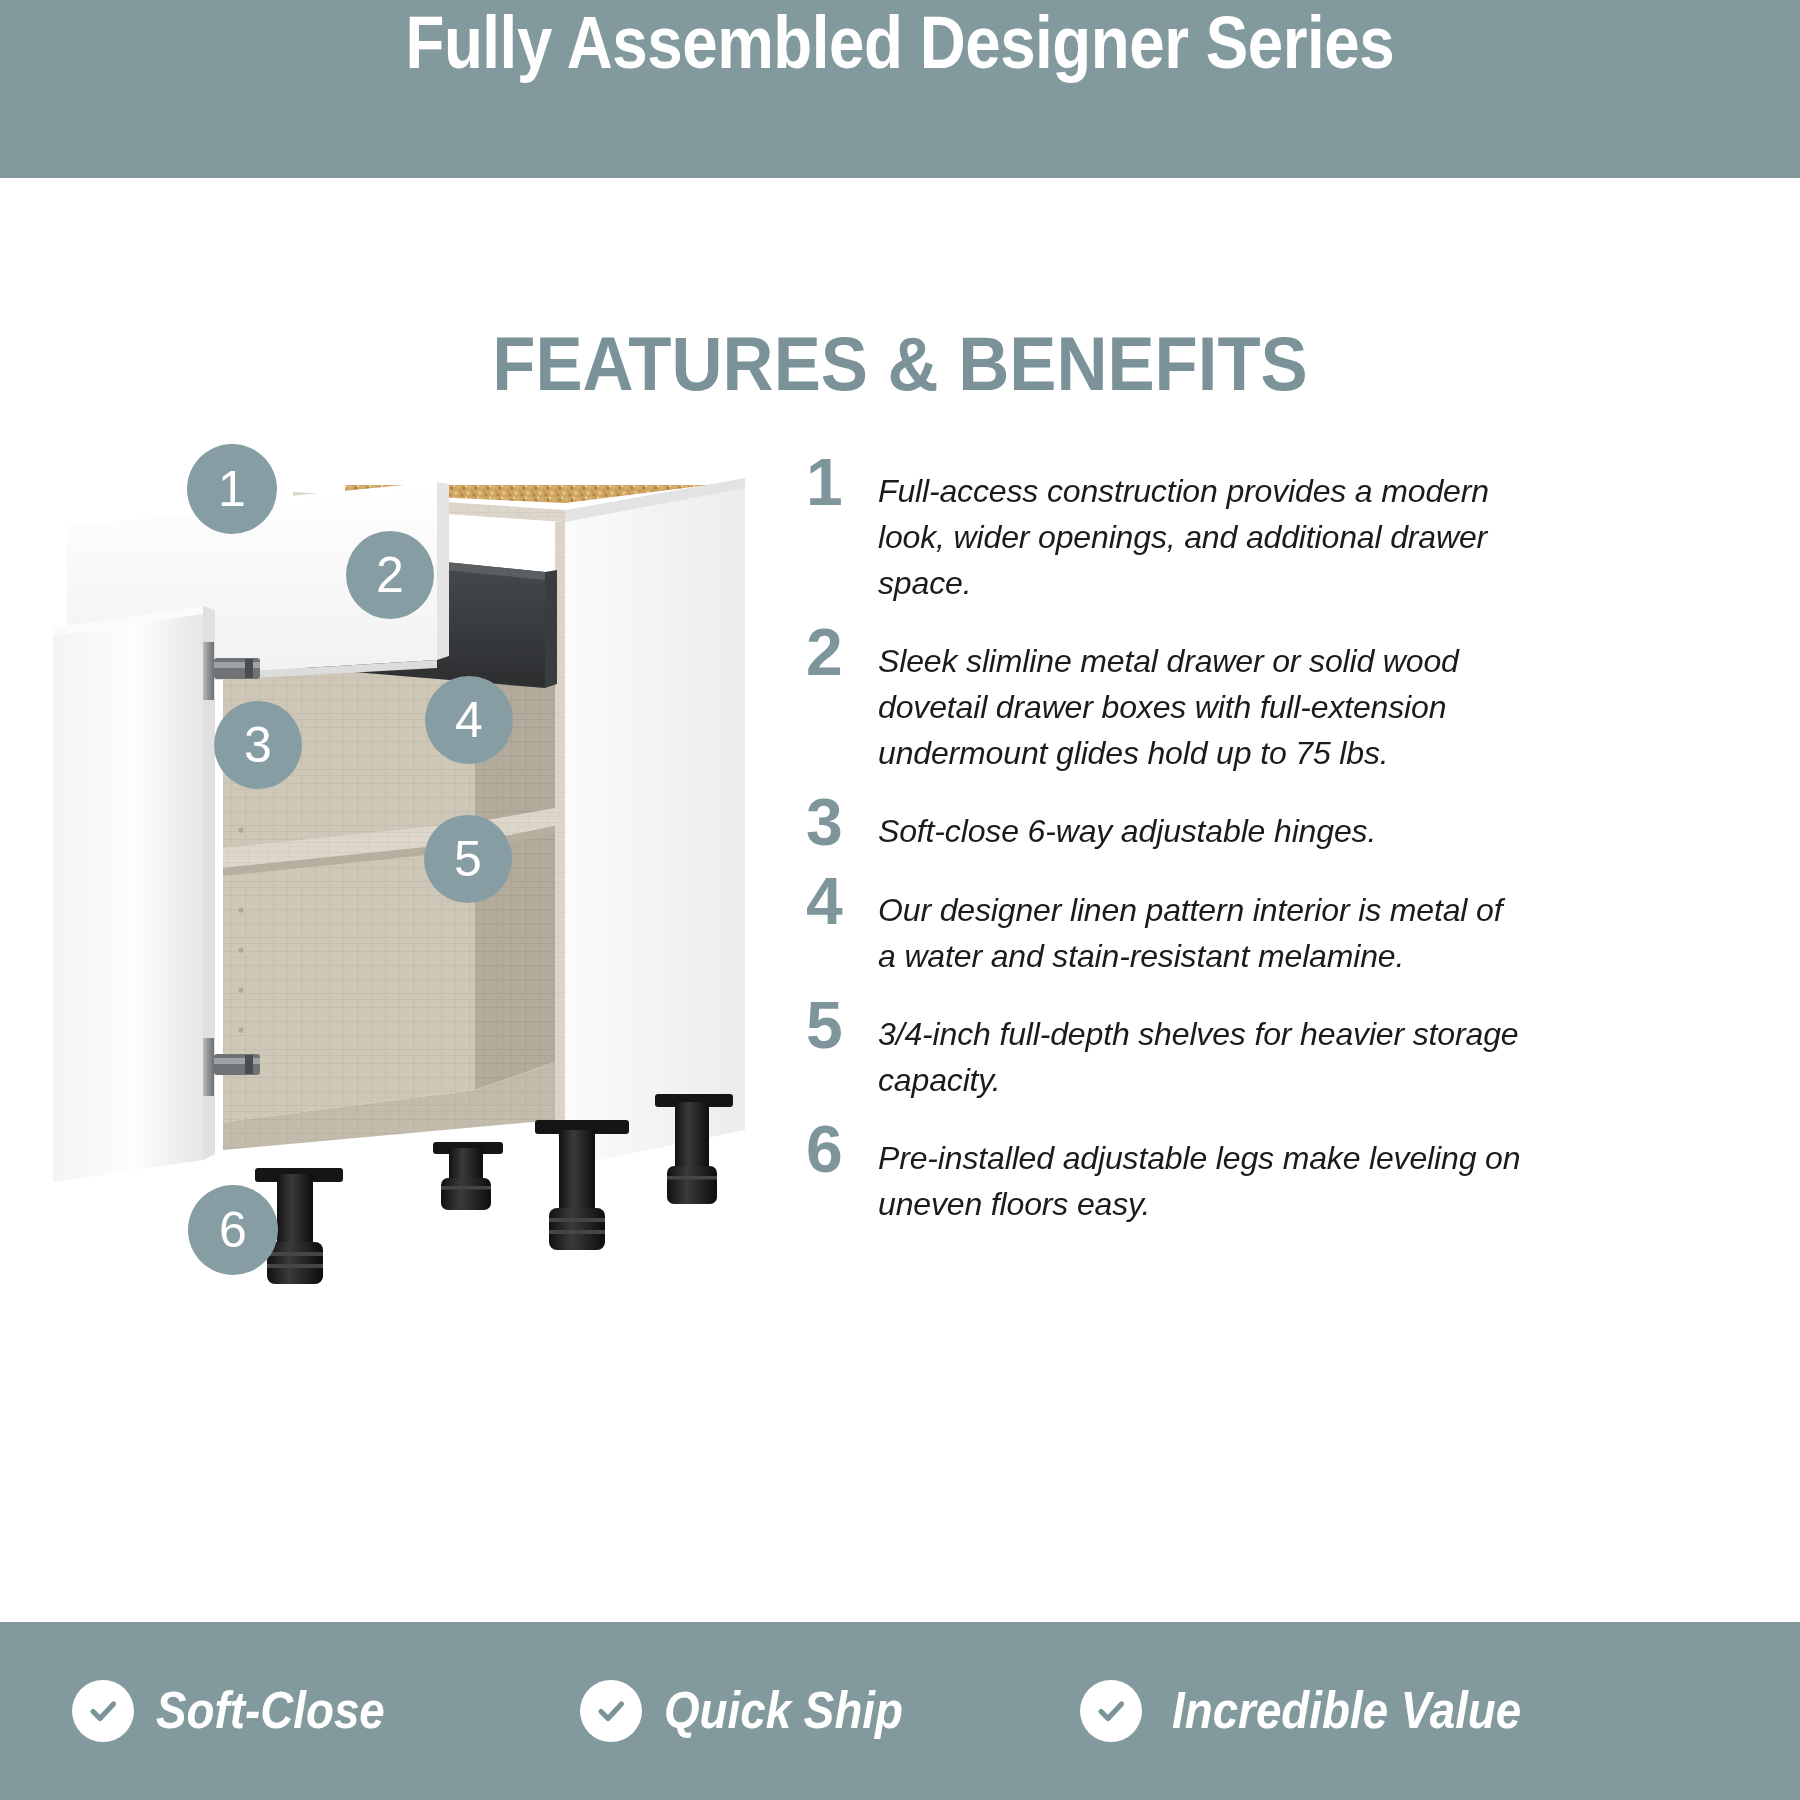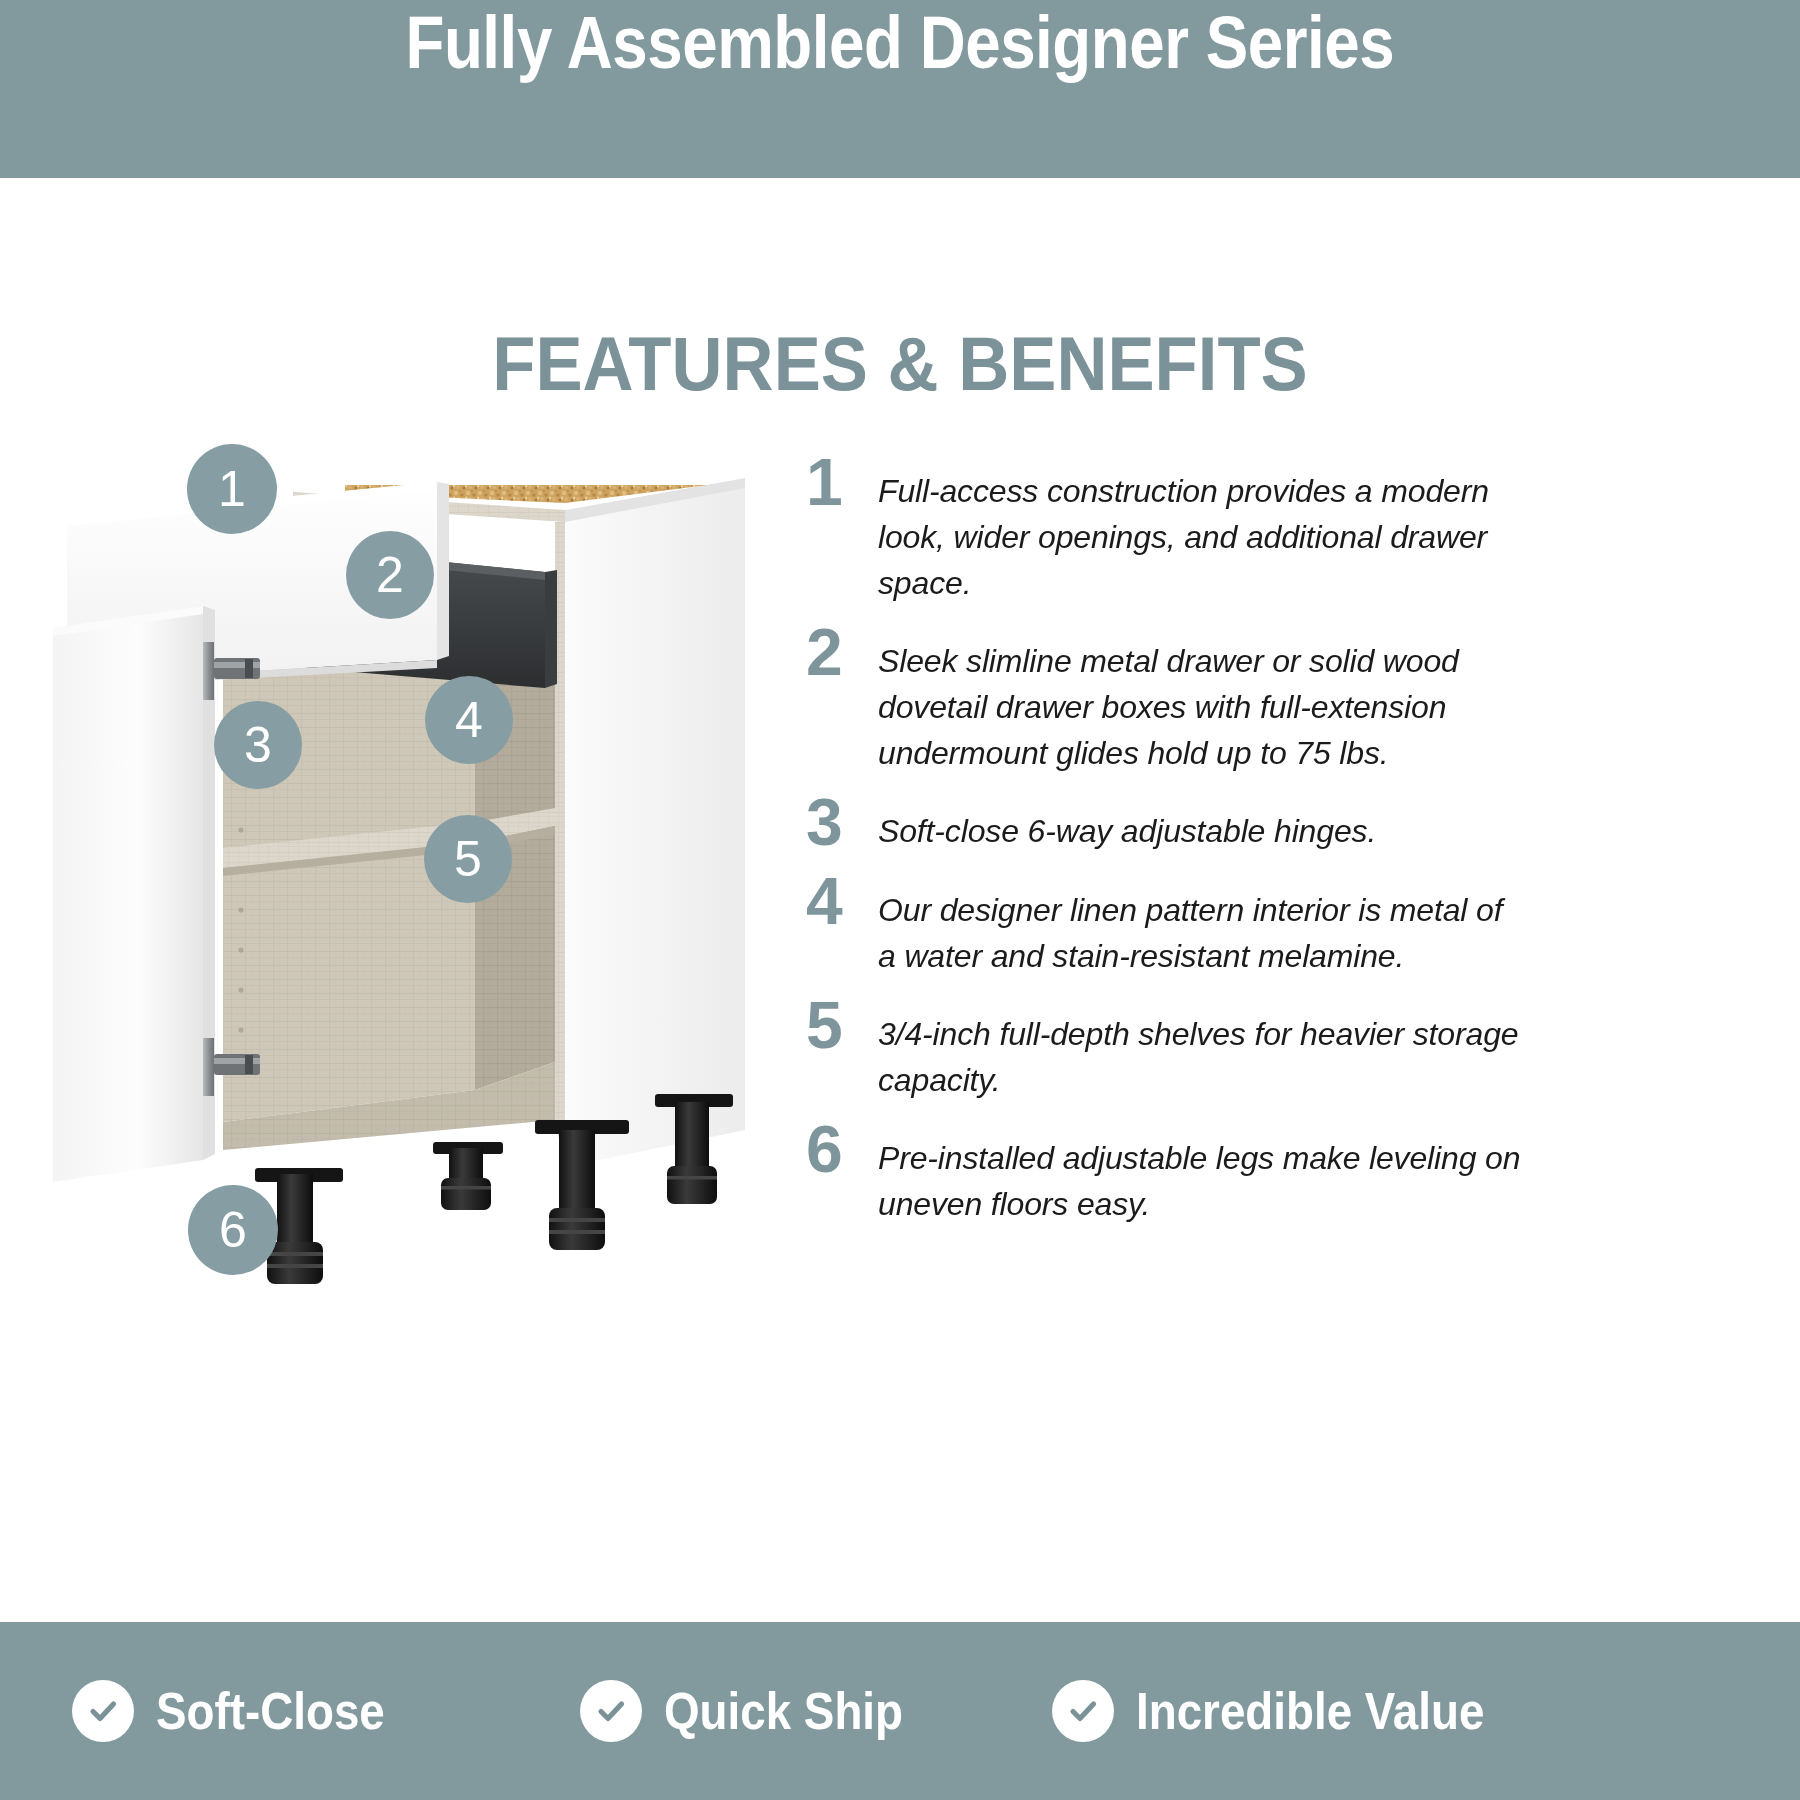--- a/index.html
+++ b/index.html
@@ -92,26 +92,27 @@
     font-style:italic;
   }
 
   
   .footer {
     position:absolute; left:0; bottom:0; width:1800px; height:178px;
     background:#82999e;
     display:flex; align-items:center;
   }
   .badge {
-    display:flex; align-items:center;
+    display:flex; align-items:flex-start;
     position:absolute;
+    font-style:italic;
   }
   .badge-1 { left:72px; }
   .badge-2 { left:580px; }
-  .badge-3 { left:1052px; }
+  .badge-3 { left:1080px;gap:8px; }
   .badge-circle {
     width:62px; height:62px; border-radius:50%;
     background:#ffffff;
     display:flex; align-items:center; justify-content:center;
     flex:0 0 62px;
   }
   .badge-circle svg { display:block; }
   .badge-label {
     margin-left:22px;
     color:#ffffff;

